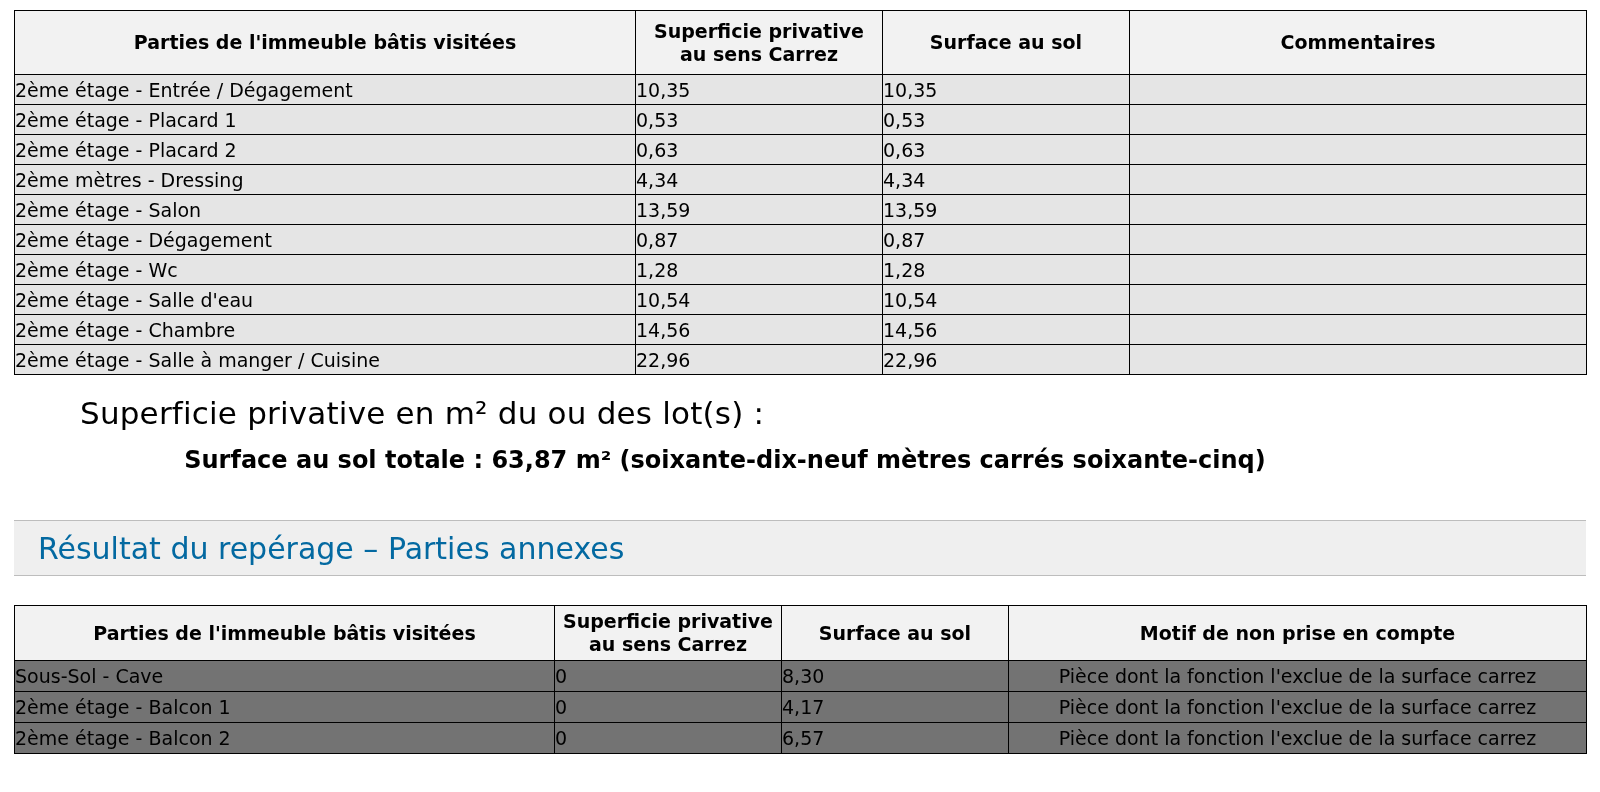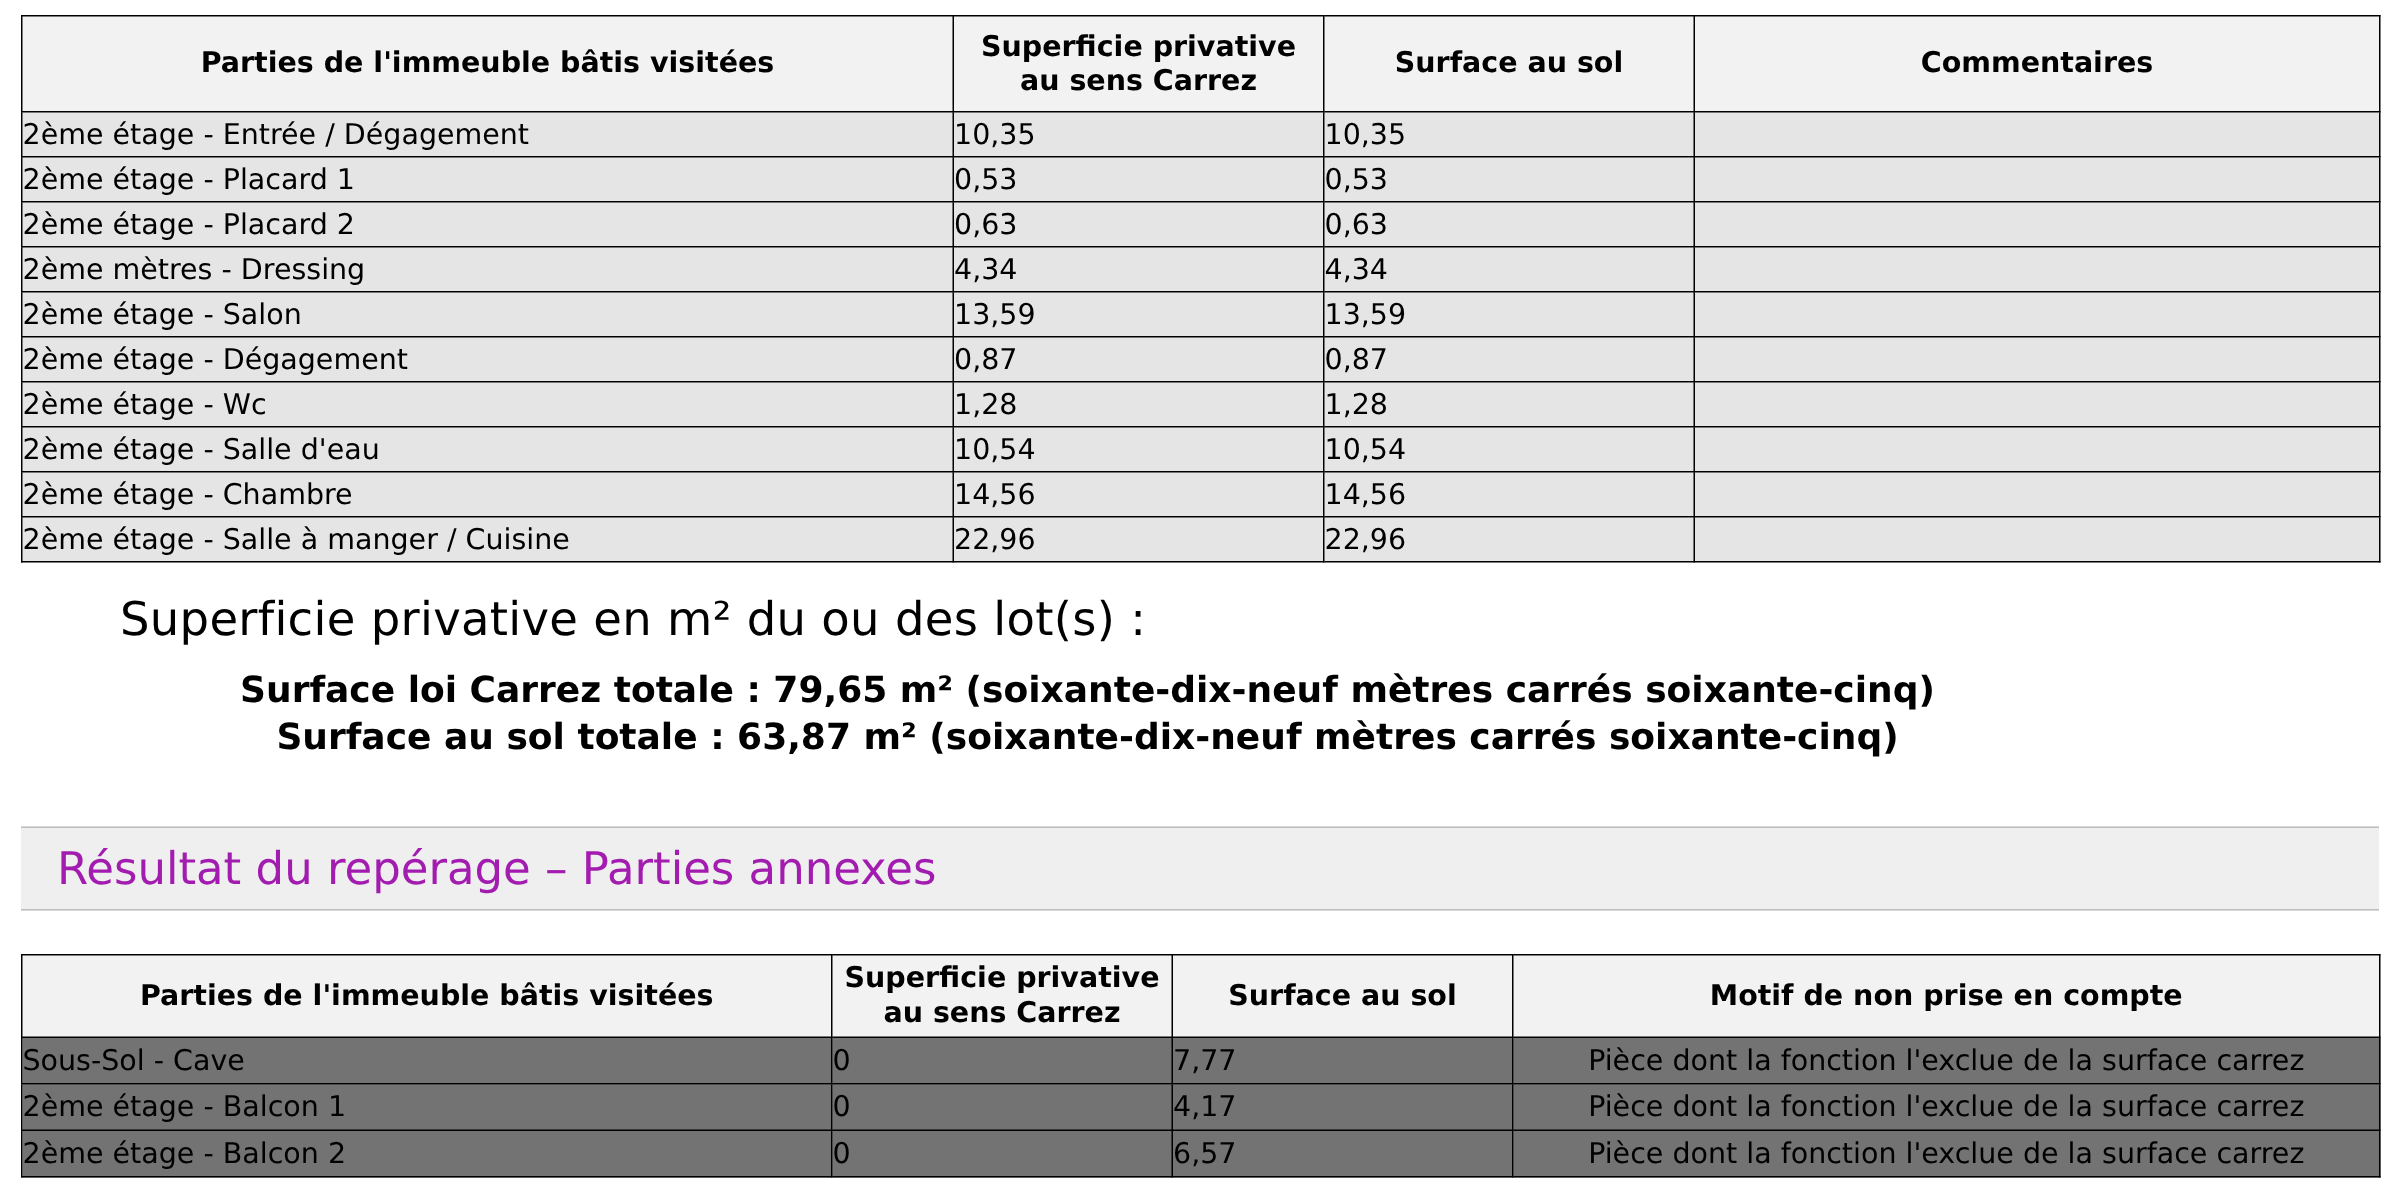--- a/index.html
+++ b/index.html
@@ -86,21 +86,21 @@
     height: 56px;
     background: #efefef;
     border-top: 1px solid #bdbdbd;
     border-bottom: 1px solid #bdbdbd;
     display: flex;
     align-items: center;
     box-sizing: border-box;
   }
   .banner-title {
     font-size: 30px;
-    color: #a21caf;
+    color: #0369a1;
     padding-left: 24px;
     font-weight: normal;
   }
 
   
   table.annexes {
     border-collapse: collapse;
     table-layout: fixed;
     width: 1572px;
     margin: 29px 0 0 14px;
@@ -211,21 +211,20 @@
         <td class="num">22,96</td>
         <td class="num">22,96</td>
         <td class="comment"></td>
       </tr>
     </tbody>
   </table>
 
   <div class="lots-label">Superficie privative en m² du ou des lot(s) :</div>
 
   <div class="totals">
-    <div>Surface loi Carrez totale : 79,65 m² (soixante-dix-neuf mètres carrés soixante-cinq)</div>
     <div>Surface au sol totale : 63,87 m² (soixante-dix-neuf mètres carrés soixante-cinq)</div>
   </div>
 
   <div class="banner">
     <div class="banner-title">Résultat du repérage – Parties annexes</div>
   </div>
 
   <table class="annexes">
     <colgroup>
       <col class="a1">
@@ -238,21 +237,21 @@
         <th>Parties de l'immeuble bâtis visitées</th>
         <th>Superficie privative au sens Carrez</th>
         <th>Surface au sol</th>
         <th>Motif de non prise en compte</th>
       </tr>
     </thead>
     <tbody>
       <tr>
         <td class="desc">Sous-Sol - Cave</td>
         <td class="num">0</td>
-        <td class="num">7,77</td>
+        <td class="num">8,30</td>
         <td class="motif">Pièce dont la fonction l'exclue de la surface carrez</td>
       </tr>
       <tr>
         <td class="desc">2ème étage - Balcon 1</td>
         <td class="num">0</td>
         <td class="num">4,17</td>
         <td class="motif">Pièce dont la fonction l'exclue de la surface carrez</td>
       </tr>
       <tr>
         <td class="desc">2ème étage - Balcon 2</td>

